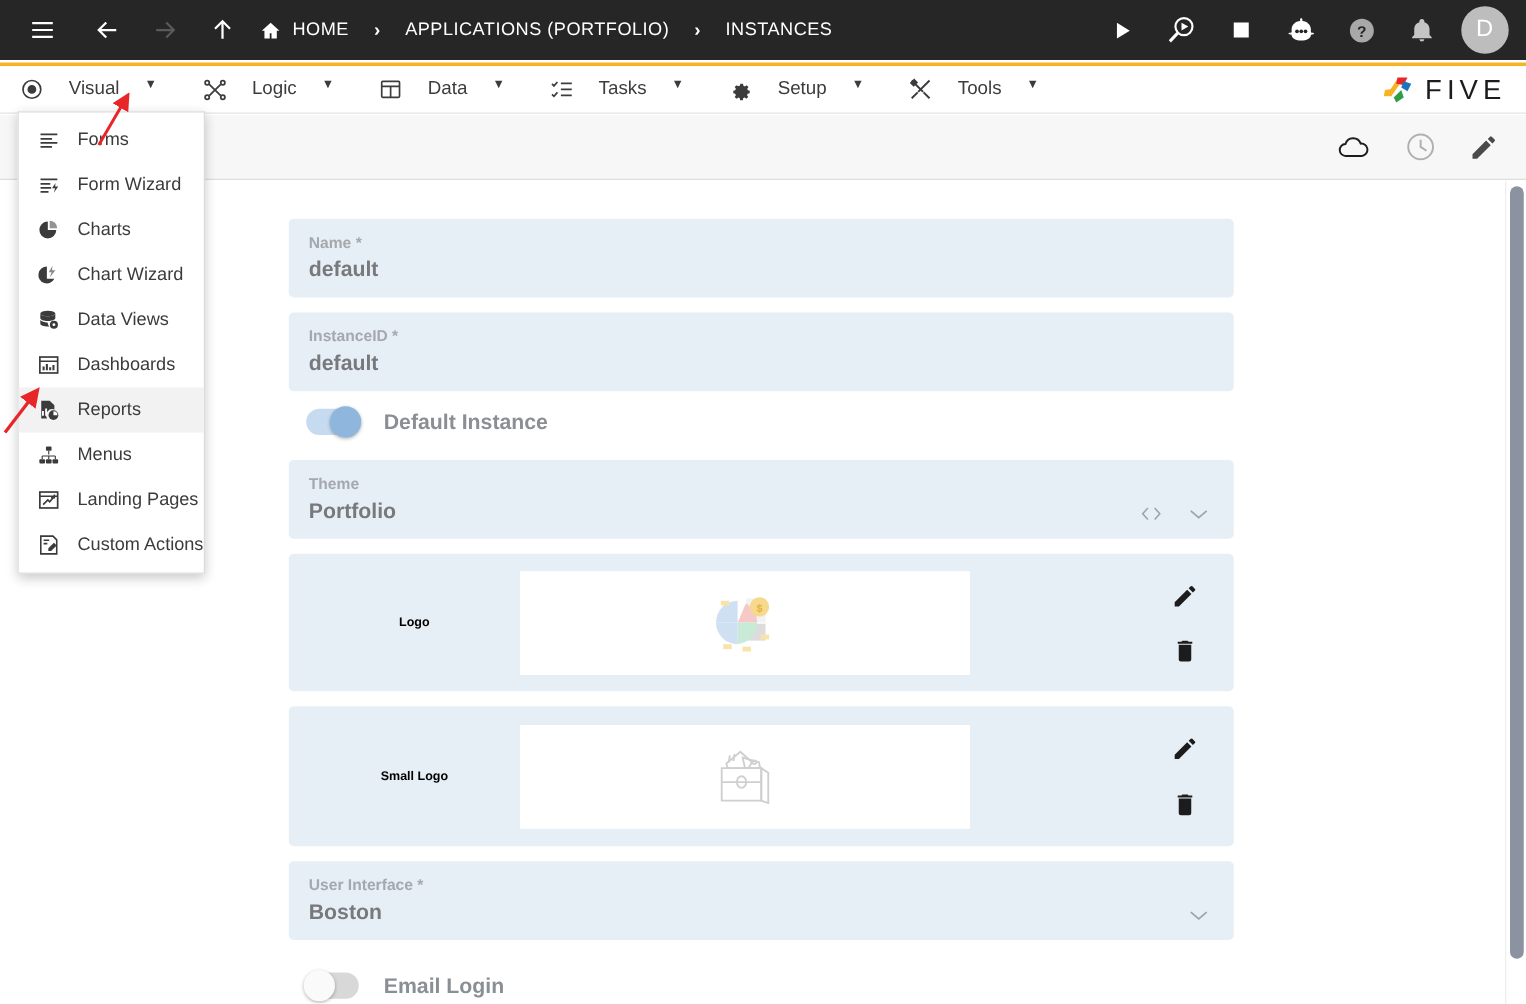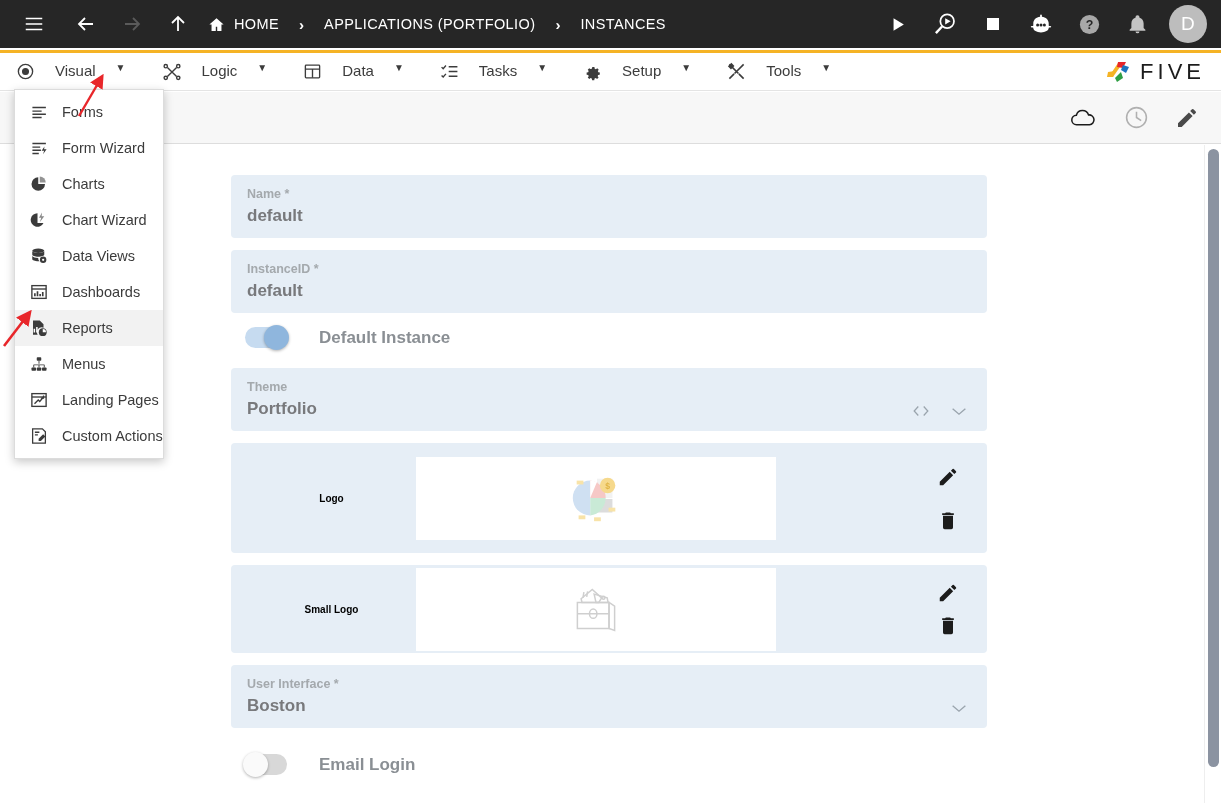--- a/index.html
+++ b/index.html
@@ -133,21 +133,21 @@
   }
   .field-label { font-size: 12.5px; color: #a4a9ad; line-height: 17px; }
   .field-value { font-size: 17px; color: #78797c; line-height: 25px; }
   .field-icons {
     position: absolute; right: 18px; bottom: 12px;
     display: flex; align-items: center; gap: 18px;
     color: #9aa4ad;
   }
 
   .toggle-row {
-    display: flex; align-items: flex-end; gap: 32px;
+    display: flex; align-items: flex-end; gap: 20px;
     margin: 14px 0 20px 14px;
   }
   .toggle { width: 42px; height: 21px; border-radius: 11px; position: relative; cursor: pointer; }
   .toggle.on { background: #c6dbf0; }
   .toggle.off { background: #d8d8d8; }
   .toggle .knob { position: absolute; top: -2px; width: 25px; height: 25px; border-radius: 50%; box-shadow: 0 1px 3px rgba(0,0,0,.3); }
   .toggle.on .knob { right: -2px; background: #8fb6dd; }
   .toggle.off .knob { left: -2px; background: #fafafa; }
   .toggle-label { font-size: 17px; color: #8a8f94; }
 
@@ -435,21 +435,21 @@
             </svg>
         </span>
         <span class="act">
           <svg width="20" height="22" viewBox="0 0 24 24" fill="#1c1c1c">
               <path d="M6 21a2 2 0 002 2h8a2 2 0 002-2V7H6zM19 4h-3.5l-1-1h-5l-1 1H5v2h14z"></path>
             </svg>
         </span>
       </div>
     </div>
 
-    <div class="media-field" style="height:88px">
+    <div class="media-field" style="height:112px">
       <div class="media-label">Small Logo</div>
       <div class="media-box">
         <svg width="60" height="54" viewBox="0 0 64 58" fill="none" stroke="#cfcfcf" stroke-width="1.6">
           <path d="M12 22h34v28H12z"></path>
           <path d="M46 22l6 4v26l-6-2z"></path>
           <path d="M16 18l12-10 10 9-3 5H17z"></path>
           <path d="M30 13l14 4 1 5H32z"></path>
           <circle cx="40" cy="17" r="1.6"></circle>
           <path d="M12 34h34"></path>
           <ellipse cx="29" cy="34" rx="4" ry="5"></ellipse>

